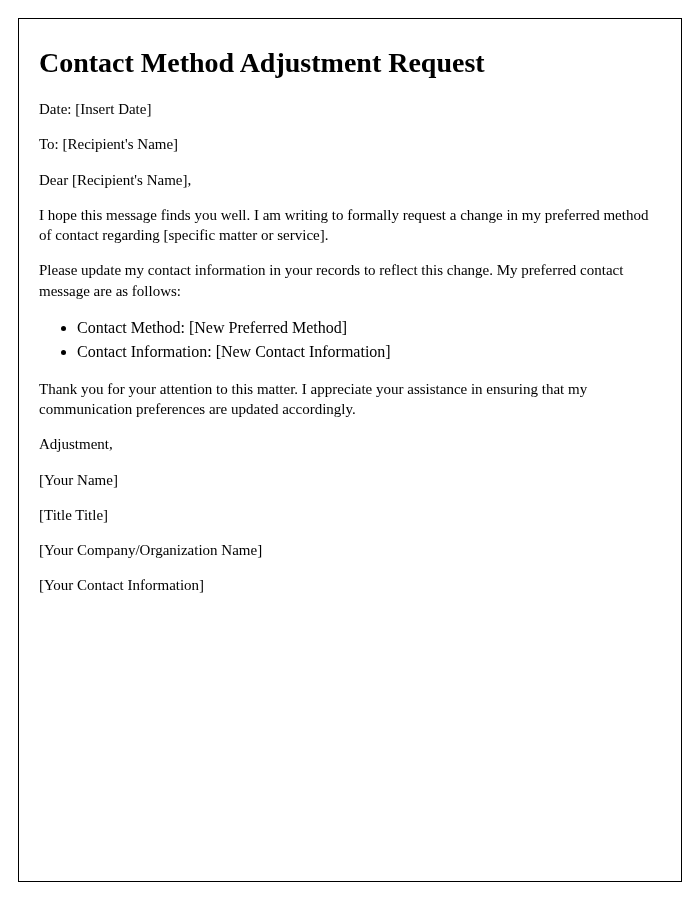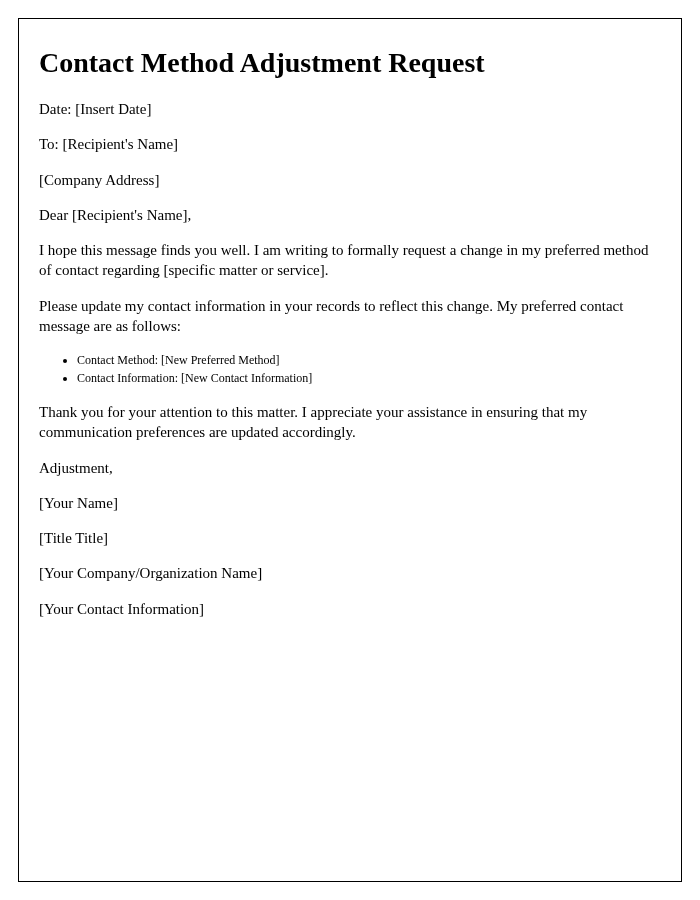--- a/index.html
+++ b/index.html
@@ -29,35 +29,34 @@
       font-size: 15px;
       line-height: 1.35;
       margin-bottom: 15px;
       color: #000;
     }
     ul {
       margin-left: 38px;
       margin-bottom: 15px;
     }
     li {
-      font-size: 12px;
+      font-size: 16px;
       line-height: 1.5;
       color: #000;
       list-style-type: disc;
     }
   </style>
 </head>
 <body>
 
 <div class="page-border">
   <h1>Contact Method Adjustment Request</h1>
 
   <p>Date: [Insert Date]</p>
   <p>To: [Recipient's Name]</p>
-  <p>[Company Address]</p>
 
   <p>Dear [Recipient's Name],</p>
 
   <p>I hope this message finds you well. I am writing to formally request a change in my preferred method of contact regarding [specific matter or service].</p>
   <p>Please update my contact information in your records to reflect this change. My preferred contact message are as follows:</p>
 
   <ul>
     <li>Contact Method: [New Preferred Method]</li>
     <li>Contact Information: [New Contact Information]</li>
   </ul>

